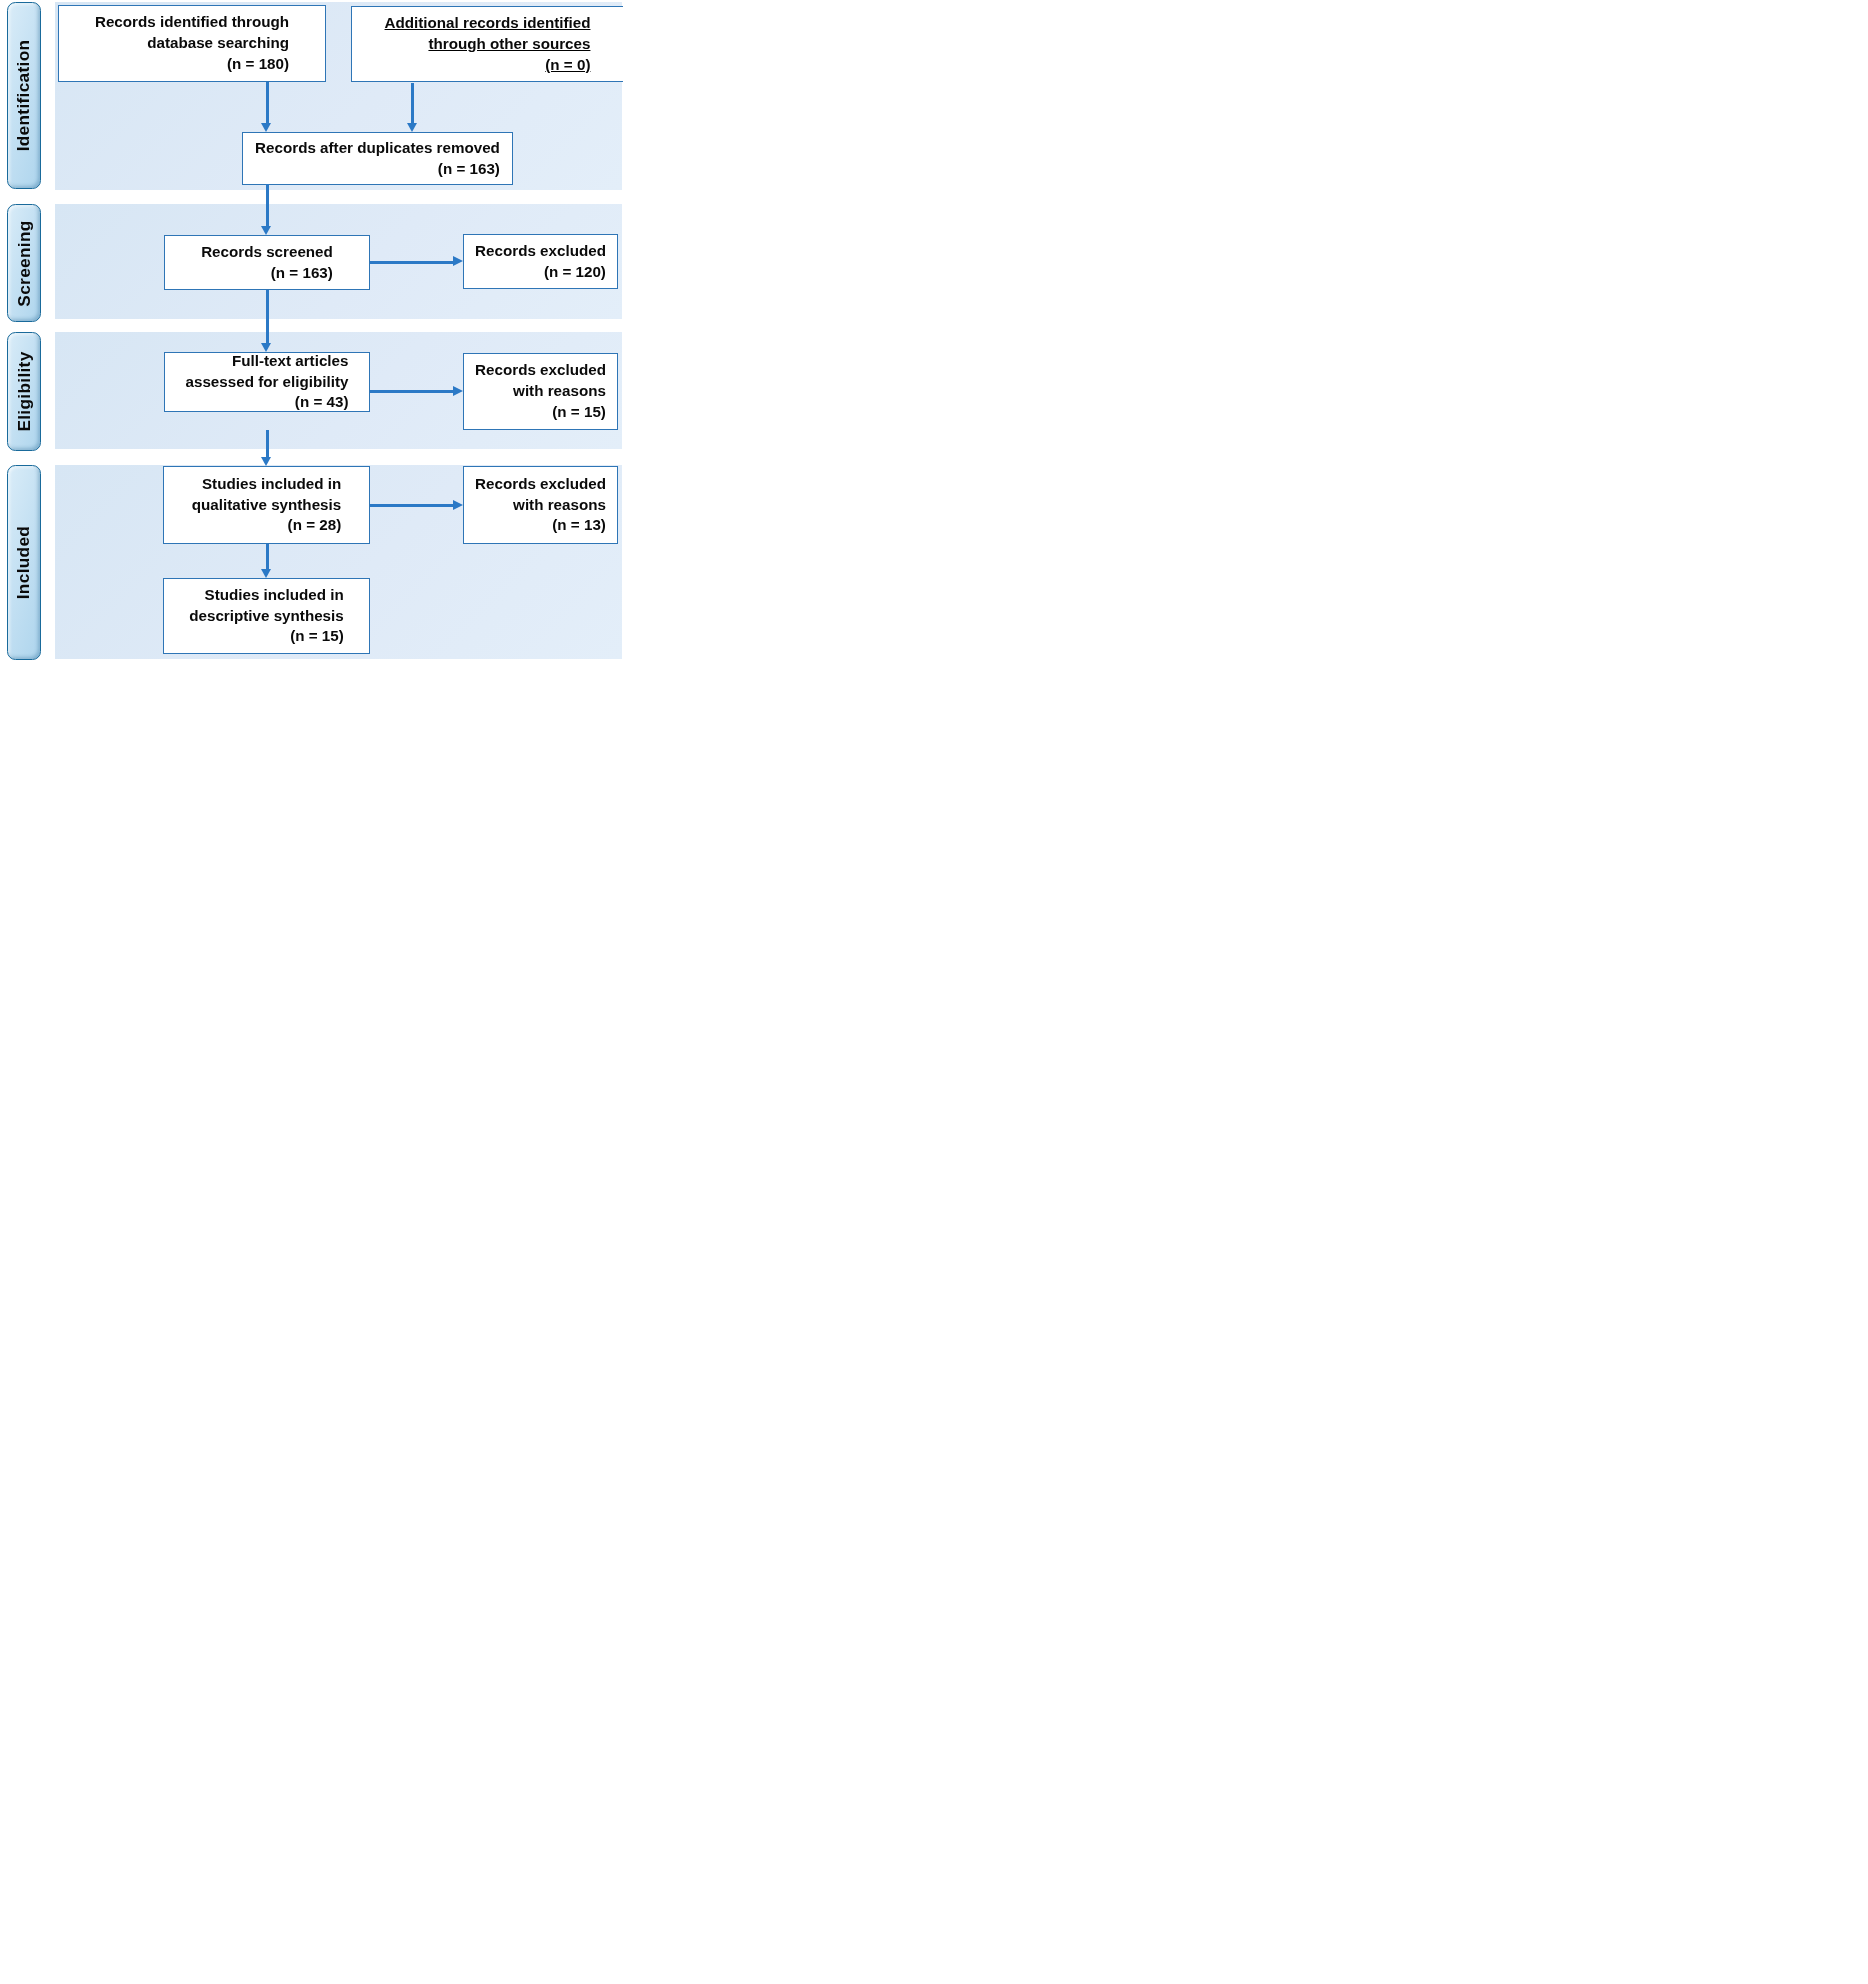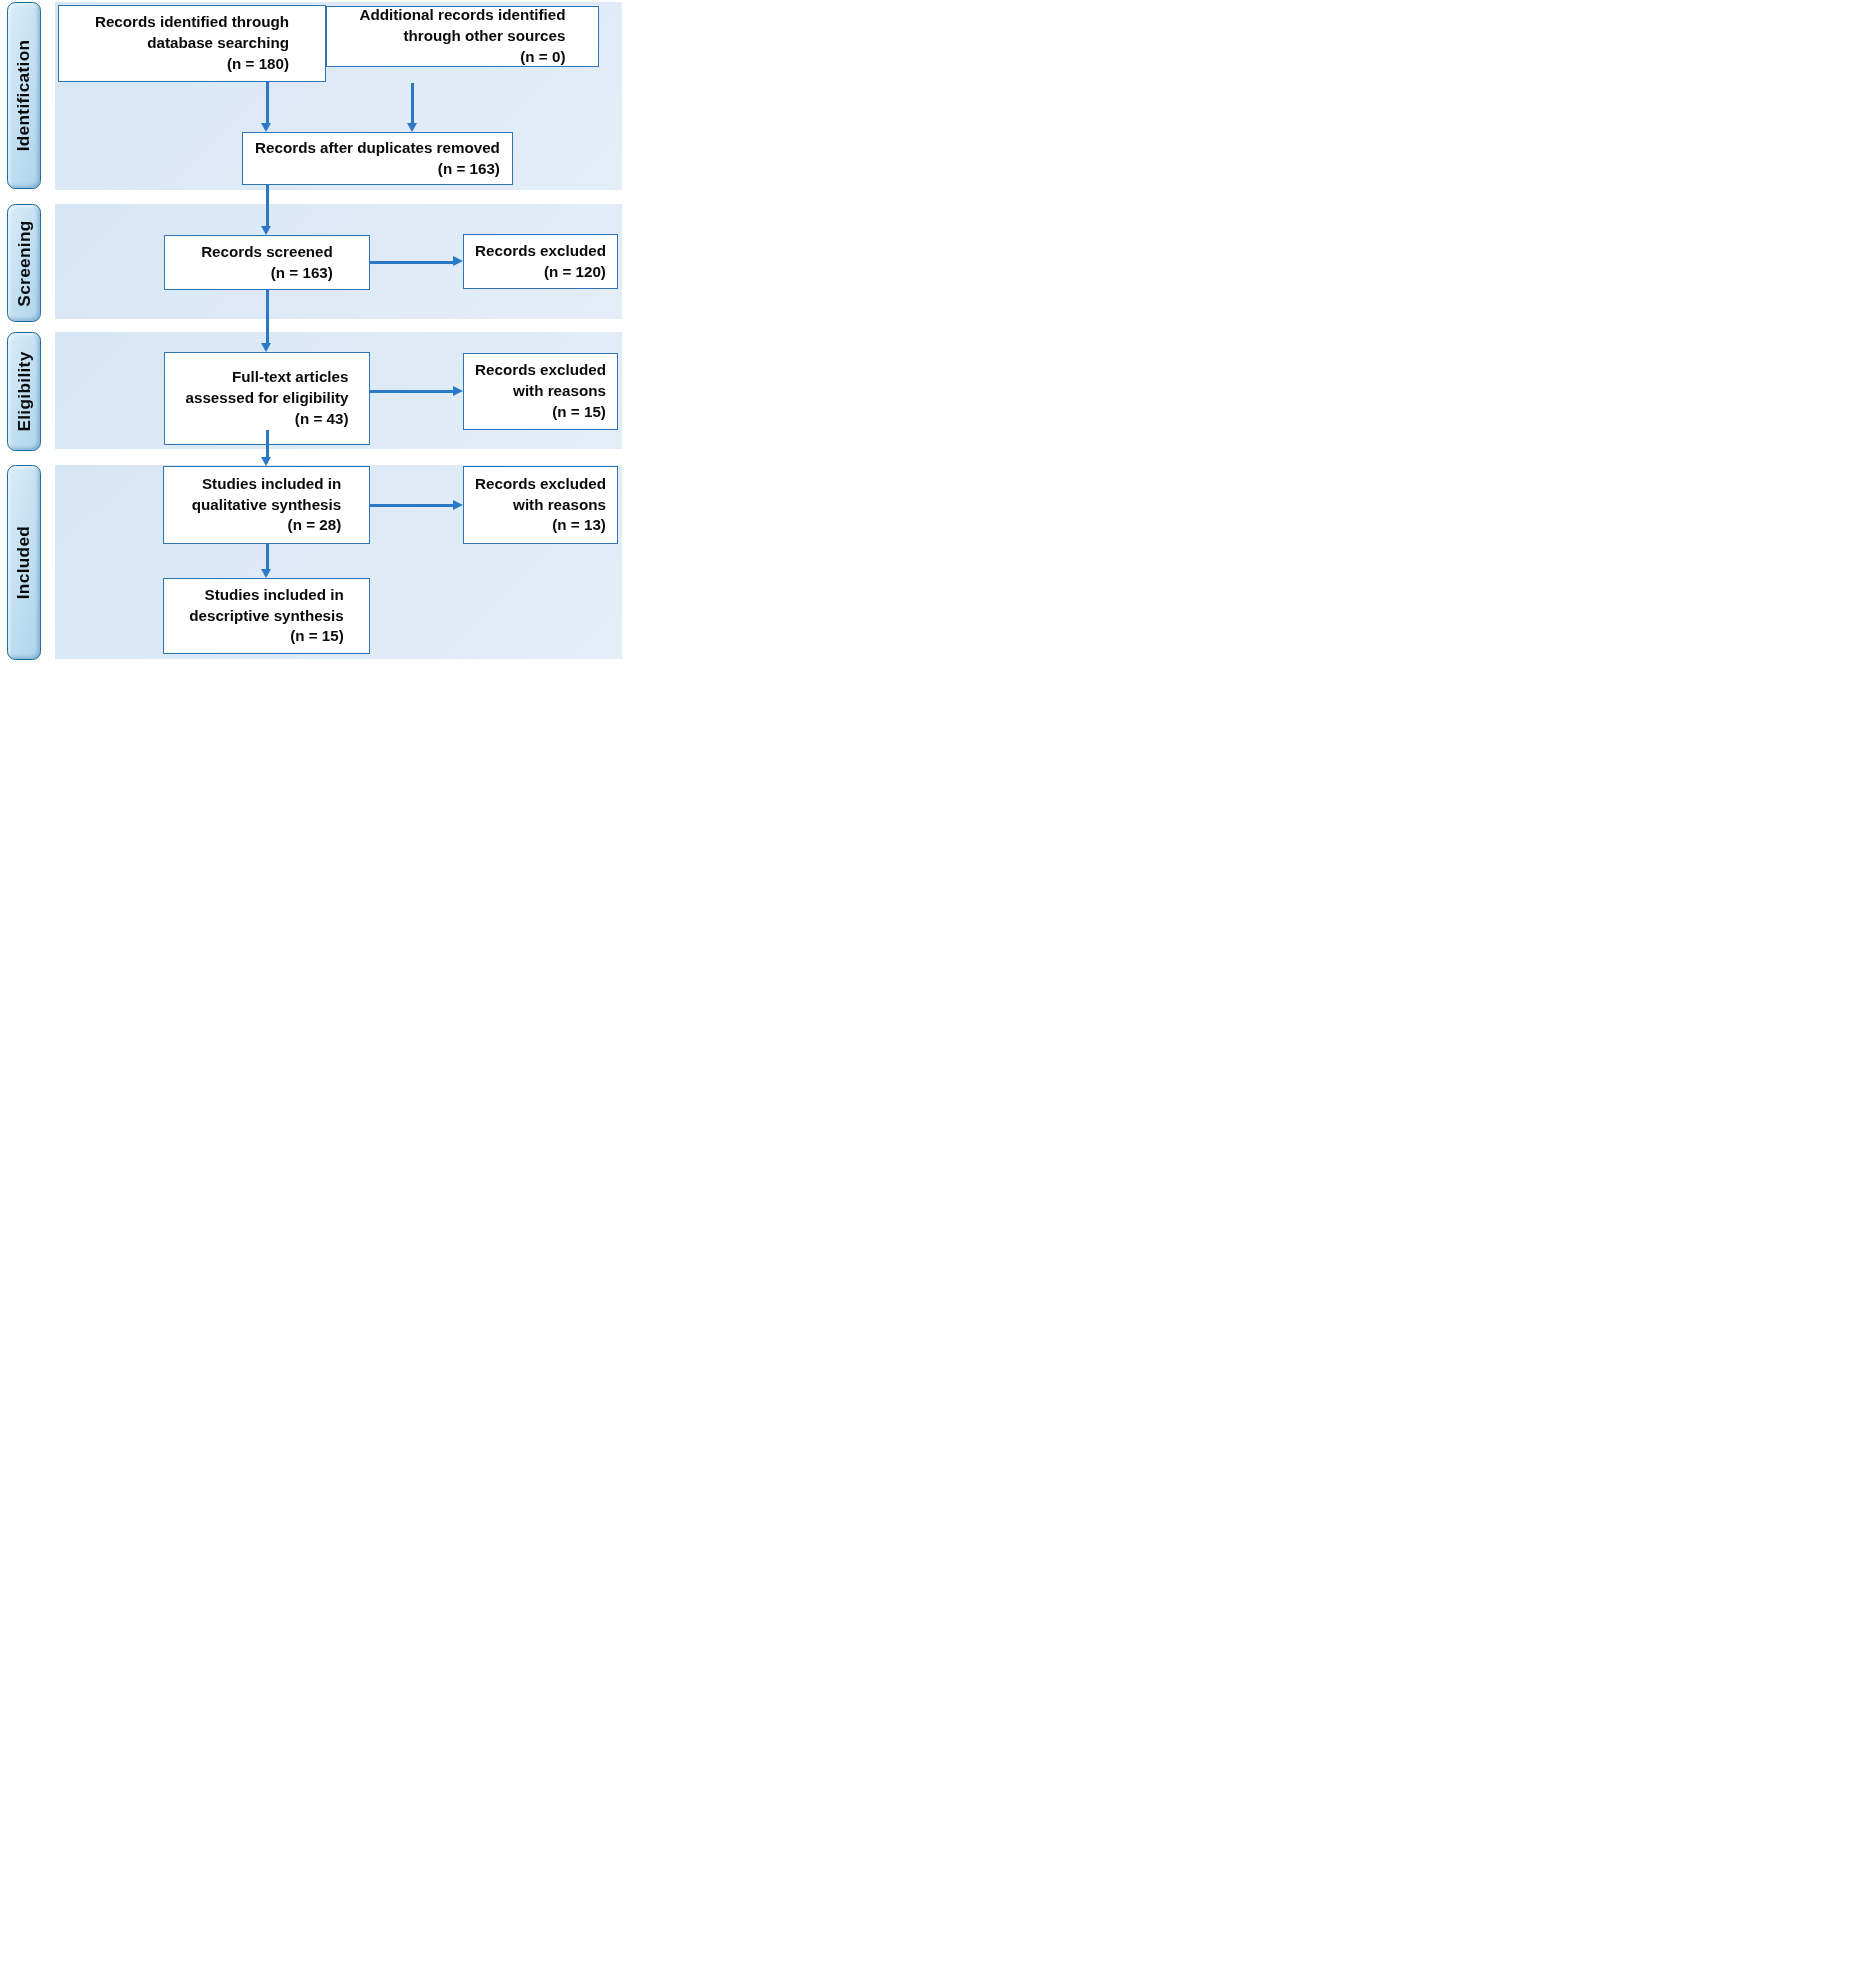--- a/index.html
+++ b/index.html
@@ -67,25 +67,25 @@
   }
   .node-text {
     white-space: pre;
     text-align: right;
     font-size: 15.2px;
     font-weight: bold;
     line-height: 1.38;
     color: #0a0a0a;
   }
   .box-a { left: 58px; top: 5.3px;   width: 268px; height: 77px; }
-  .box-b { left: 326px; top: 6.3px;   width: 273px; height: 61px; }
+  .box-b { left: 351px; top: 6.3px;   width: 273px; height: 76px; text-decoration: underline; }
   .box-c { left: 202px; top: 132px;  width: 271px; height: 53px; margin-left: 40px; }
   .box-d { left: 164px; top: 235px;  width: 206px; height: 55px; }
   .box-e { left: 463px; top: 234px;  width: 155px; height: 55px; }
-  .box-f { left: 164px; top: 352px;  width: 206px; height: 93px; }
+  .box-f { left: 164px; top: 352px;  width: 206px; height: 60px; }
   .box-g { left: 463px; top: 353px;  width: 155px; height: 77px; }
   .box-h { left: 163px; top: 466px;  width: 207px; height: 78px; }
   .box-i { left: 163px; top: 578px; width: 207px; height: 76px; }
   .box-j { left: 463px; top: 466px;  width: 155px; height: 78px; }
 
   
   .vline {
     position: absolute;
     width: 2.6px;
     background: #2b79c6;

